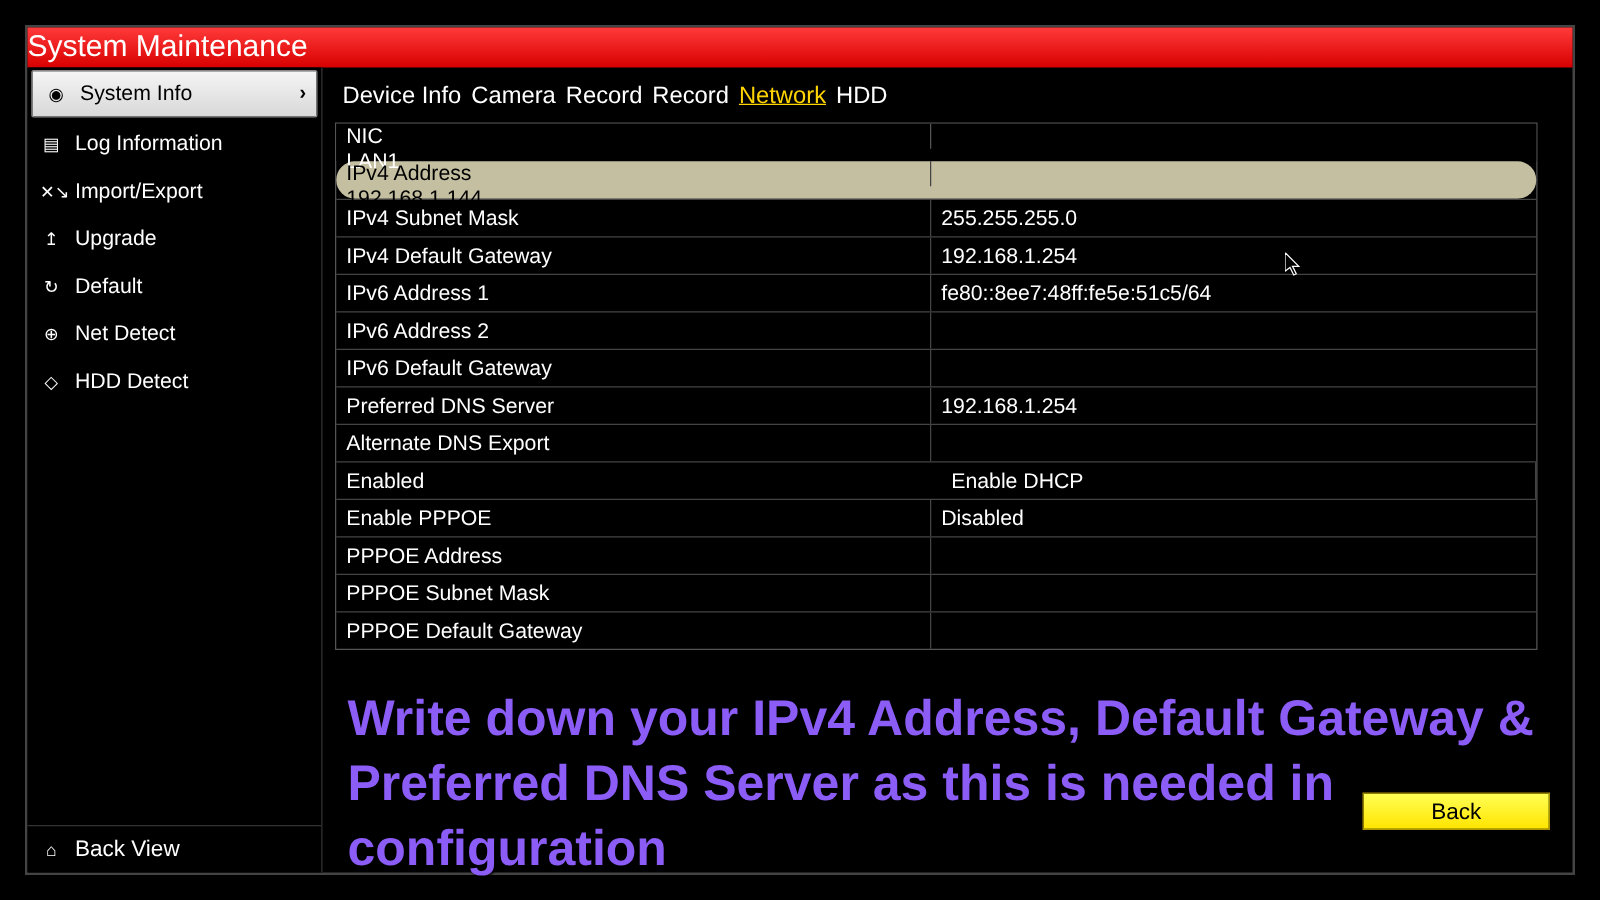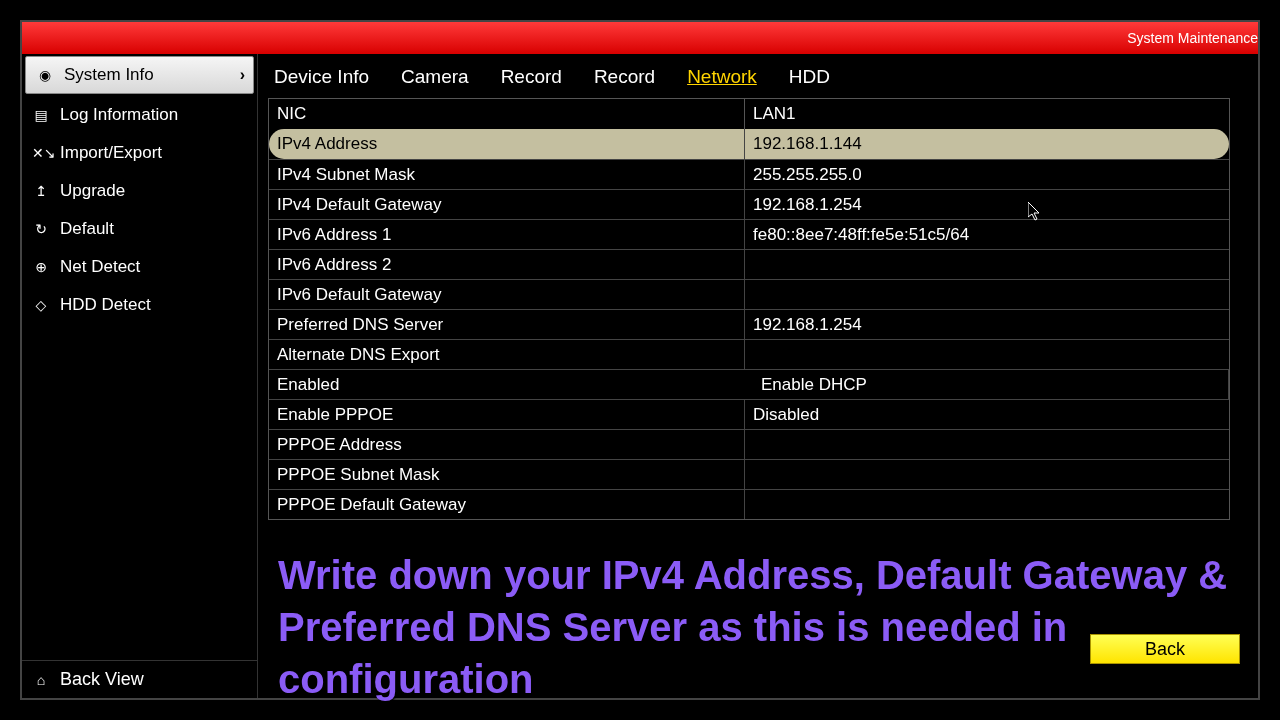--- a/index.html
+++ b/index.html
@@ -10,23 +10,23 @@
     top: 20px;
     width: 1240px;
     height: 680px;
     border: 2px solid #444;
     background: #000;
   }
   .titlebar {
     height: 32px;
     background: linear-gradient(to bottom, #ff3a3a, #d80000);
     color: #fff;
-    text-align: right;
+    text-align: left;
     line-height: 32px;
-    font-size: 14px;
+    font-size: 24px;
   }
   .body {
     display: flex;
     height: calc(100% - 32px);
   }
   .sidebar {
     width: 236px;
     background: #000;
     border-right: 1px solid #333;
     display: flex;
@@ -69,21 +69,21 @@
     border-top: 1px solid #333;
     cursor: pointer;
   }
   .main {
     flex: 1;
     position: relative;
     padding: 8px 10px 8px 10px;
   }
   .tabs {
     display: flex;
-    gap: 32px;
+    gap: 8px;
     padding: 4px 6px 10px 6px;
   }
   .tab {
     color: #fff;
     font-size: 19px;
     cursor: pointer;
   }
   .tab.active {
     color: #ffd400;
     text-decoration: underline;
@@ -91,21 +91,21 @@
   .table {
     border: 1px solid #555;
     background: #000;
     width: 962px;
   }
   .row {
     display: flex;
     height: 30px;
     border-top: 1px solid #444;
   }
-  .row:first-child { border-top: none; }
+  .row:first-child { border-top: none; flex-direction: column; }
   .row.header {
     background: #000;
     font-weight: normal;
   }
   .row.highlight {
     background: #c4bfa0;
     color: #000;
     border-radius: 15px;
   }
   .cell {

